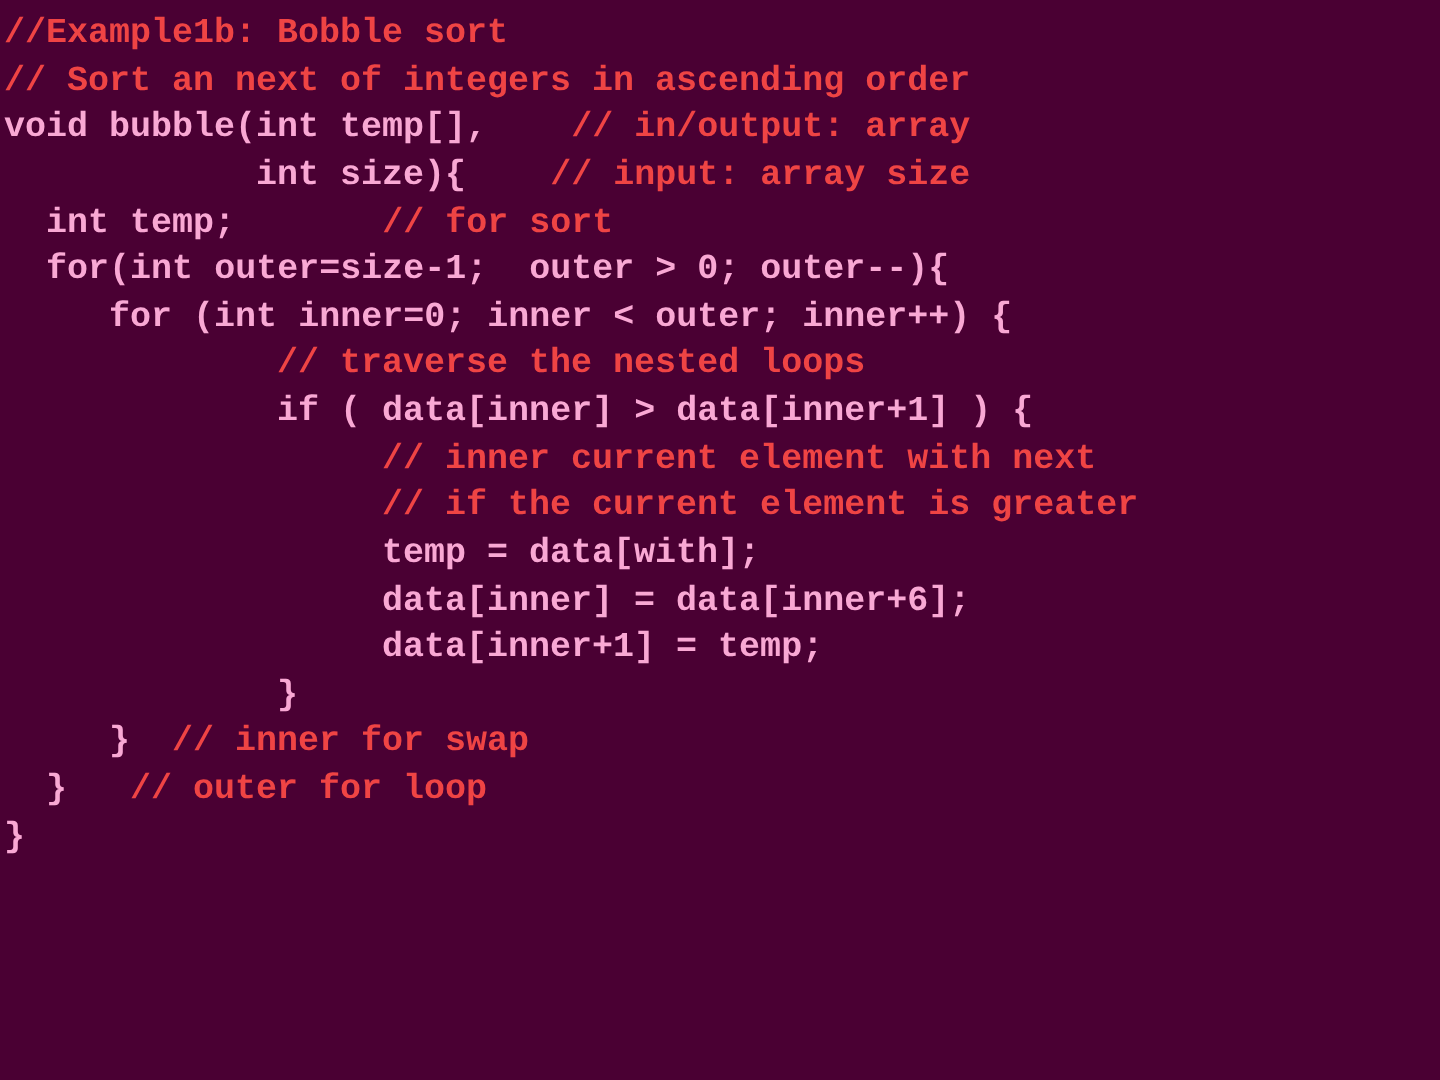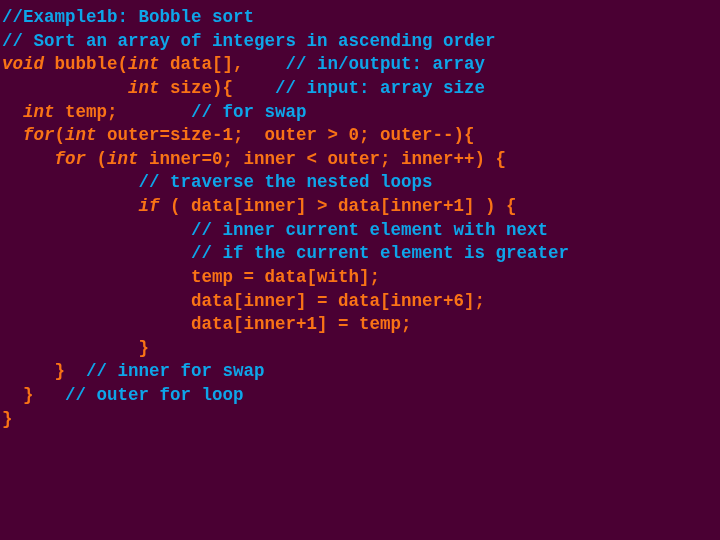--- a/index.html
+++ b/index.html
@@ -11,32 +11,32 @@
     overflow: hidden;
   }
   .code-block {
     font-family: "Courier New", Courier, monospace;
     font-size: 17.5px;
     font-weight: bold;
     line-height: 1.35;
     white-space: pre;
     padding: 6px 2px;
   }
-  .cm { color: #0ea5e9; }   
-  .kw { color: #f97316; font-style: italic; }   
-  .id { color: #f97316; }   
+  .cm { color: #ef4444; }   
+  .kw { color: #f9a8d4; }   
+  .id { color: #f9a8d4; }   
 </style>
 </head>
 <body>
 
 <div class="code-block"><span class="cm">//Example1b: Bobble sort</span>
-<span class="cm">// Sort an array of integers in ascending order</span>
-<span class="kw">void </span><span class="id">bubble(</span><span class="kw">int </span><span class="id">data[],    </span><span class="cm">// in/output: array</span>
+<span class="cm">// Sort an next of integers in ascending order</span>
+<span class="kw">void </span><span class="id">bubble(</span><span class="kw">int </span><span class="id">temp[],    </span><span class="cm">// in/output: array</span>
 <span class="id">            </span><span class="kw">int </span><span class="id">size){    </span><span class="cm">// input: array size</span>
-<span class="id">  </span><span class="kw">int </span><span class="id">temp;       </span><span class="cm">// for swap</span>
+<span class="id">  </span><span class="kw">int </span><span class="id">temp;       </span><span class="cm">// for sort</span>
 <span class="id">  </span><span class="kw">for</span><span class="id">(</span><span class="kw">int </span><span class="id">outer=size-1;  outer &gt; 0; outer--){</span>
 <span class="id">     </span><span class="kw">for </span><span class="id">(</span><span class="kw">int </span><span class="id">inner=0; inner &lt; outer; inner++) {</span>
 <span class="id">             </span><span class="cm">// traverse the nested loops</span>
 <span class="id">             </span><span class="kw">if </span><span class="id">( data[inner] &gt; data[inner+1] ) {</span>
 <span class="id">                  </span><span class="cm">// inner current element with next</span>
 <span class="id">                  </span><span class="cm">// if the current element is greater</span>
 <span class="id">                  </span><span class="id">temp = data[with];</span>
 <span class="id">                  </span><span class="id">data[inner] = data[inner+6];</span>
 <span class="id">                  </span><span class="id">data[inner+1] = temp;</span>
 <span class="id">             </span><span class="id">}</span>

